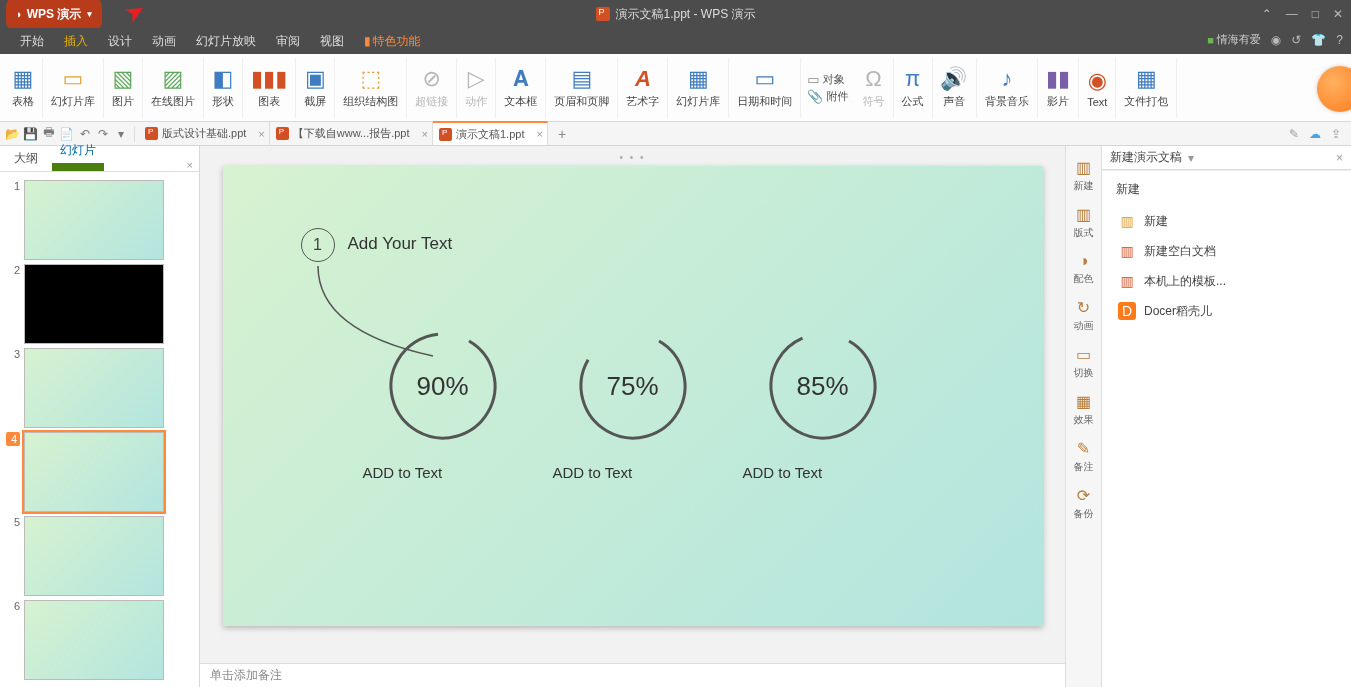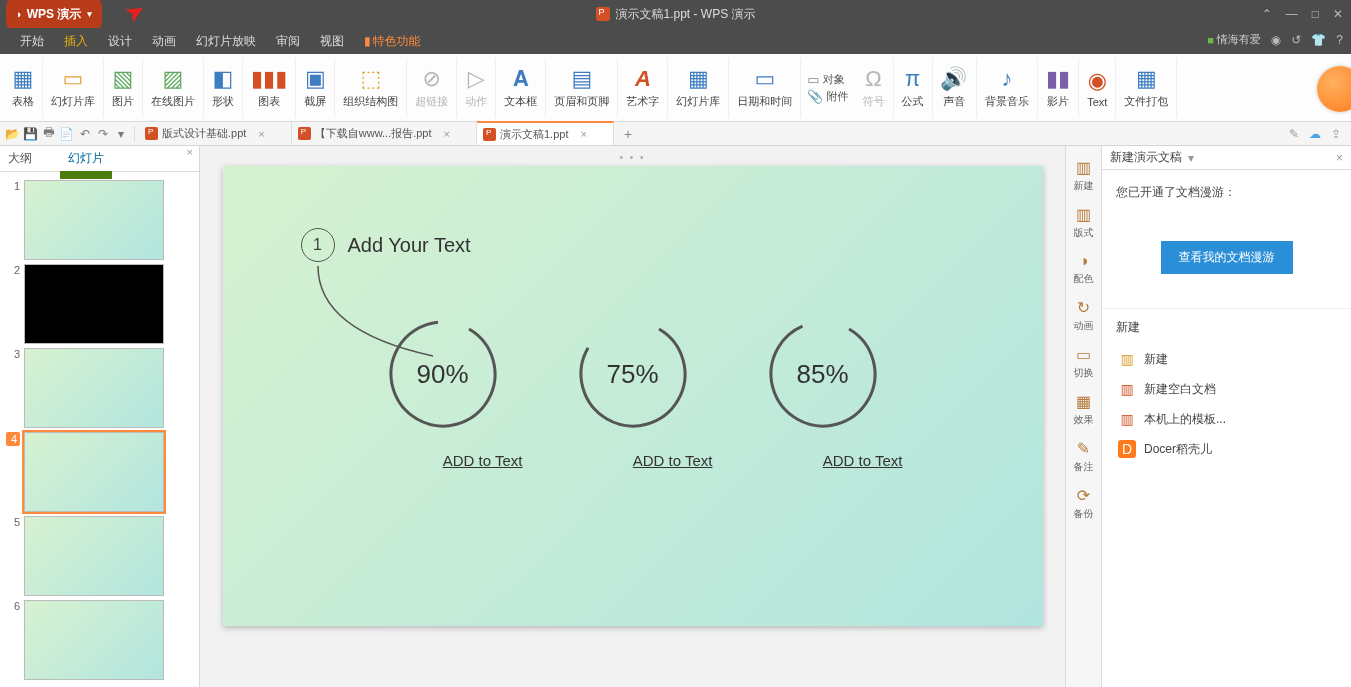--- a/index.html
+++ b/index.html
@@ -36,55 +36,55 @@
 .rb-pair .row { display:flex; align-items:center; gap:3px; }
 .rb-pair .sico { font-size:13px; }
 .orange-ball { position:absolute; right:-12px; top:12px; width:46px; height:46px; border-radius:50%; background:radial-gradient(circle at 35% 35%, #ffb060, #ff7a1a); box-shadow:0 0 4px rgba(0,0,0,.2); }
 
 
 .quick-bar { height:24px; background:#f5f5f5; border-bottom:1px solid #d6d6d6; display:flex; align-items:center; padding:0 4px; font-size:12px; }
 .qa-ico { width:18px; text-align:center; color:#7a7a7a; font-size:12px; cursor:default; }
 .qa-ico.folder { color:#d99a2b; }
 .qa-ico.save { color:#2b78c4; }
 .qa-sep { width:1px; height:16px; background:#ddd; margin:0 4px; }
-.tab { display:flex; align-items:center; height:24px; padding:0 26px 0 6px; border-right:1px solid #ddd; font-size:11px; color:#555; gap:4px; position:relative; }
+.tab { display:flex; align-items:center; height:24px; padding:0 4px 0 6px; border-right:1px solid #ddd; font-size:11px; color:#555; gap:4px; position:relative; }
 .tab .doc-ico { width:13px; height:13px; background:#d35025; border-radius:2px; display:inline-block; position:relative; }
 .tab .doc-ico::before { content:"P"; color:#fff; font-size:8px; position:absolute; left:3px; top:0; }
 .tab .close { color:#999; font-size:11px; margin-left:8px; }
 .tab.active { background:#fff; border-top:2px solid #ff8a3c; margin-top:-1px; }
 .tab-add { padding:0 10px; color:#888; font-size:14px; }
 .qb-right { margin-left:auto; display:flex; gap:10px; color:#999; padding-right:6px; font-size:12px; }
 
 
 .main { display:flex; height: calc(687px - 28px - 26px - 68px - 24px); }
 .slide-panel { width:200px; border-right:1px solid #d8d8d8; display:flex; flex-direction:column; background:#fff; }
-.sp-tabs { height:26px; display:flex; align-items:flex-start; font-size:12px; border-bottom:1px solid #ddd; padding-left:0; gap:20px; position:relative; }
+.sp-tabs { height:26px; display:flex; align-items:flex-end; font-size:12px; border-bottom:1px solid #ddd; padding-left:6px; gap:6px; position:relative; }
 .sp-tab { padding:4px 8px; color:#555; }
 .sp-tab.active { color:#0369a1; border-bottom:8px solid #4d7c0f; }
 .sp-close { position:absolute; right:6px; color:#999; font-size:11px; }
 .thumbs { flex:1; overflow:auto; padding:6px 0; }
 .thumb-row { display:flex; align-items:flex-start; padding:2px 6px; gap:4px; }
 .thumb-num { width:14px; font-size:11px; color:#666; text-align:right; }
 .thumb { width:140px; height:80px; border:1px solid #bbb; background:linear-gradient(135deg,#d7f2d0,#b2e5df); position:relative; }
 .thumb.sel { outline:2px solid #ff8a3c; }
 .thumb.black { background:#000; }
 .thumb-num.sel-bg { background:#ff8a3c; color:#fff; border-radius:2px; padding:1px 3px; }
 
 
 .editor { flex:1; background:#f2f2f2; display:flex; flex-direction:column; position:relative; }
 .canvas-wrap { flex:1; display:flex; align-items:flex-start; justify-content:center; padding:20px 12px 0; overflow:auto; }
 .slide { width:820px; height:460px; background:linear-gradient(135deg,#d7f2d0,#b2e5df); box-shadow:0 2px 6px rgba(0,0,0,.25); position:relative; }
 .slide .num-circle { position:absolute; left:78px; top:62px; width:34px; height:34px; border:1.5px solid #555; border-radius:50%; display:flex; align-items:center; justify-content:center; font-size:16px; color:#444; }
-.slide .title-txt { position:absolute; left:125px; top:68px; font-size:20px; color:#333; }
+.slide .title-txt { position:absolute; left:125px; top:68px; font-size:17px; color:#333; }
 .slide .curve { position:absolute; left:90px; top:95px; width:140px; height:100px; }
-.pct-block { position:absolute; top:148px; width:160px; text-align:right; }
+.pct-block { position:absolute; top:160px; width:160px; text-align:left; }
 .pct-ring { width:120px; height:120px; margin:0 auto; position:relative; }
 .pct-ring svg { width:120px; height:120px; }
 .pct-val { position:absolute; left:0; top:0; width:120px; height:120px; display:flex; align-items:center; justify-content:center; font-size:26px; color:#333; }
-.pct-label { margin-top:18px; font-size:15px; color:#333;text-decoration:underline; }
+.pct-label { margin-top:18px; font-size:15px; color:#333; }
 .notes { height:24px; border-top:1px solid #ddd; background:#fff; font-size:12px; color:#888; padding:3px 10px; }
 .slide-dots { position:absolute; left:50%; top:6px; transform:translateX(-50%); color:#aaa; font-size:10px; letter-spacing:2px; }
 
 
 .side-icons { width:36px; background:#f6f6f6; border-left:1px solid #ddd; display:flex; flex-direction:column; align-items:center; padding-top:6px; font-size:10px; color:#666; }
 .side-icons .it { display:flex; flex-direction:column; align-items:center; gap:2px; padding:6px 0; cursor:default; }
 .side-icons .it .ic { font-size:16px; color:#b77d3c; }
 .right-pane { width:250px; border-left:1px solid #ddd; display:flex; flex-direction:column; }
 .rp-head { height:24px; border-bottom:1px solid #ddd; display:flex; align-items:center; padding:0 8px; font-size:12px; color:#444; }
 .rp-head .close { margin-left:auto; color:#999; }
@@ -339,20 +339,21 @@
           <div class="pct-ring">
             <svg viewBox="0 0 120 120">
                 <circle cx="60" cy="60" r="52" fill="none" stroke="#555" stroke-width="3" stroke-dasharray="278 49" transform="rotate(-60 60 60)"></circle>
               </svg>
             <div class="pct-val"><span>85</span>%</div>
           </div>
           <div class="pct-label">ADD to Text</div>
         </div>
       </div>
     </div>
+    <div class="notes">单击添加备注</div>
   </div>
 
   <div class="side-icons">
     <div class="it">
         <div class="ic">▥</div>
         <div>新建</div>
       </div>
     <div class="it">
         <div class="ic">▥</div>
         <div>版式</div>
@@ -382,24 +383,20 @@
         <div>备份</div>
       </div>
   </div>
 
   <div class="right-pane">
     <div class="rp-head">
       <span>新建演示文稿</span>
       <span style="margin-left:6px;color:#999">▾</span>
       <span class="close">×</span>
     </div>
-    <div class="rp-body">
-      <div>您已开通了文档漫游：</div>
-      <button class="big-btn">查看我的文档漫游</button>
-    </div>
     <div class="rp-section">
       <div class="rp-sec-title">新建</div>
       <div class="np-item">
           <span class="ni" style="color:#d99a2b">▥</span>
           <span>新建</span>
         </div>
       <div class="np-item">
           <span class="ni" style="color:#d35025">▥</span>
           <span>新建空白文档</span>
         </div>

